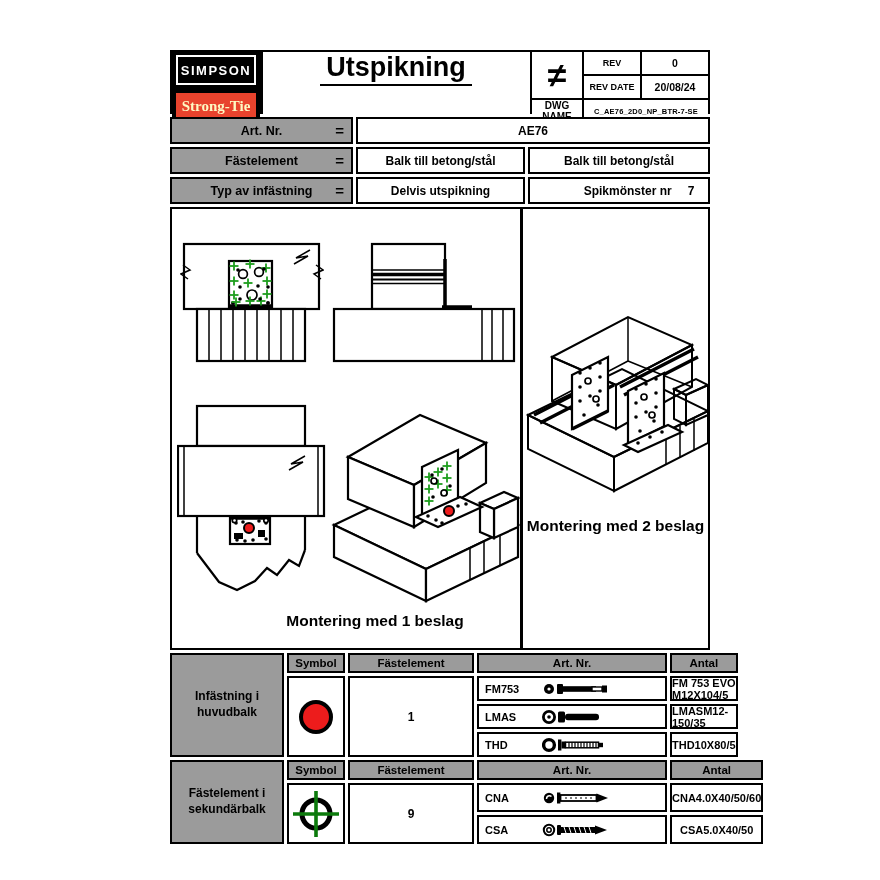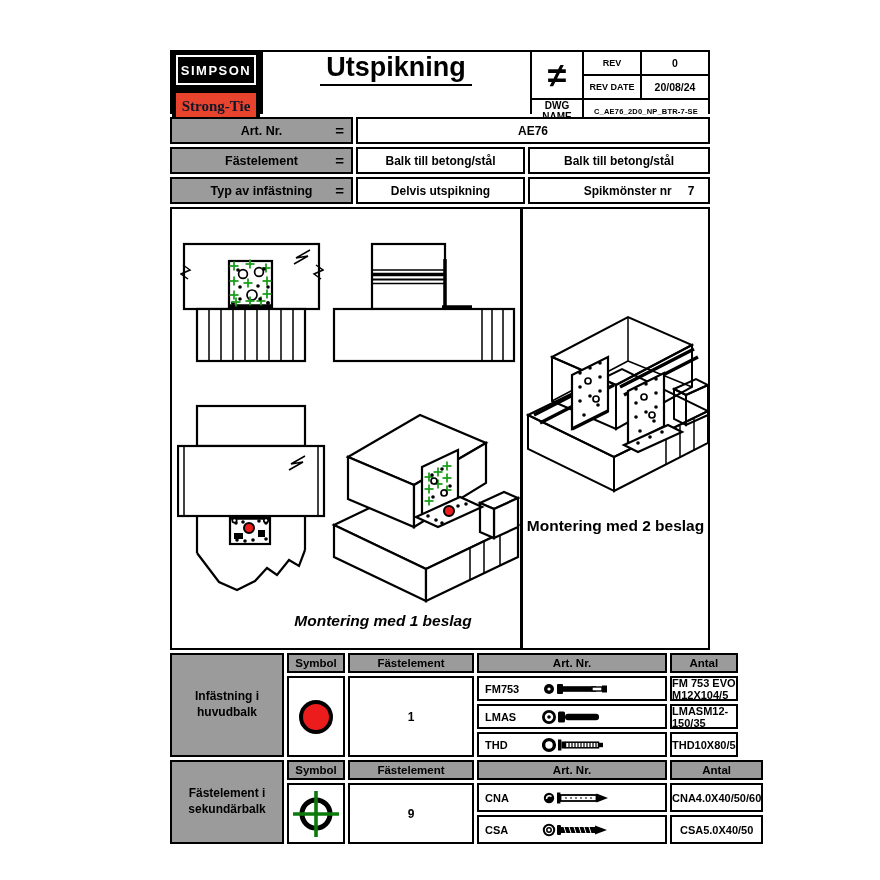--- a/index.html
+++ b/index.html
@@ -11,21 +11,21 @@
   body{width:880px;height:880px;background:#fff;color:#000;
        font-family:"Liberation Sans",sans-serif;font-weight:700;position:relative;overflow:hidden;}
   .doc{position:absolute;left:170px;top:50px;width:540px;}
 
   
   .hdr{display:grid;grid-template-columns:88px 1fr 176px;gap:2.5px;
        background:#000;border:2.5px solid #000;height:64px;}
   .logo-cell{background:#000;padding:3px 4px;display:flex;flex-direction:column;gap:8px;}
   .logo-simpson{border:2px solid #fff;background:#000;color:#fff;flex:1;
        display:flex;align-items:center;justify-content:center;font-size:13px;letter-spacing:1.5px;}
-  .logo-strongtie{background:var(--logo-red);color:#0f172a;flex:1;
+  .logo-strongtie{background:var(--logo-red);color:#fef9c3;flex:1;
        display:flex;align-items:center;justify-content:center;
        font-family:"Liberation Serif",serif;font-size:15px;}
   .title-cell{background:#fff;display:flex;align-items:flex-start;justify-content:center;}
   .title-cell span{font-size:27px;border-bottom:2.5px solid #000;padding:0 6px 1px;}
   .rev-grid{display:grid;grid-template-columns:50px 56px 1fr;grid-template-rows:1fr 1fr 1fr;
        gap:2px;background:#000;}
   .rev-grid>div{background:#fff;display:flex;align-items:center;justify-content:center;text-align:center;}
   .ne-cell{grid-row:1/3;grid-column:1;font-size:34px;line-height:1;}
   .rv-lab{font-size:9px;}
   .rv-val{font-size:10.5px;}
@@ -38,21 +38,21 @@
   .ilabel{width:183px;flex:none;background:var(--cell-gray);position:relative;font-size:12.5px;}
   .ilabel .eq{position:absolute;right:7px;font-size:15px;}
   .ival{flex:1;font-size:12px;}
   .ival.v1{flex:none;width:169px;}
   .spik-cell{gap:16px;padding-left:40px;}
 
   
   .draw-box{margin-top:3px;height:443px;border:2.5px solid #000;position:relative;background:#fff;}
   .divider{position:absolute;left:348px;top:0;bottom:0;width:2.5px;background:#000;}
   .caption{position:absolute;font-size:15.5px;text-align:center;}
-  .cap1{left:8px;width:406px;top:403px;font-style:italic;}
+  .cap1{left:0;width:406px;top:403px;}
   .cap2{left:351px;right:0;top:308px;}
   .dsvg{position:absolute;}
 
   svg .s2{stroke:#000;stroke-width:2.2;fill:none;}
   svg .s15{stroke:#000;stroke-width:1.5;fill:none;}
   svg .wf{fill:#fff;stroke:#000;stroke-width:2.2;}
   svg .gm{stroke:var(--marker-green);stroke-width:1.8;fill:none;}
   svg .thick{stroke:#000;stroke-width:3.5;fill:none;}
   svg .hole{fill:#fff;stroke:#000;stroke-width:1.7;}
   svg .rd{fill:var(--symbol-red);stroke:#000;stroke-width:2;}

